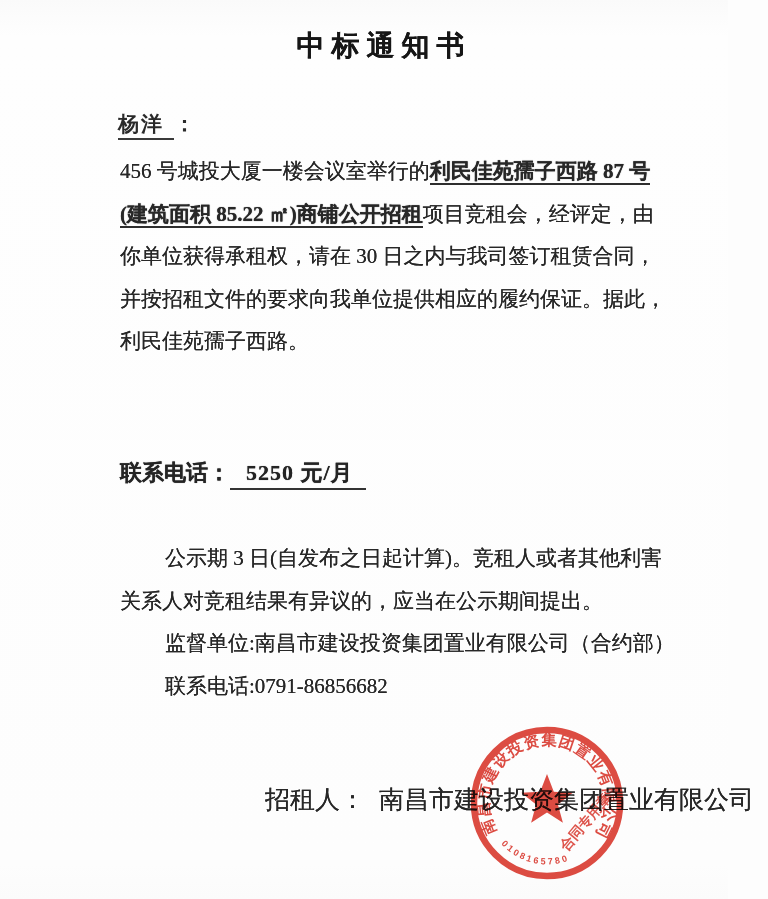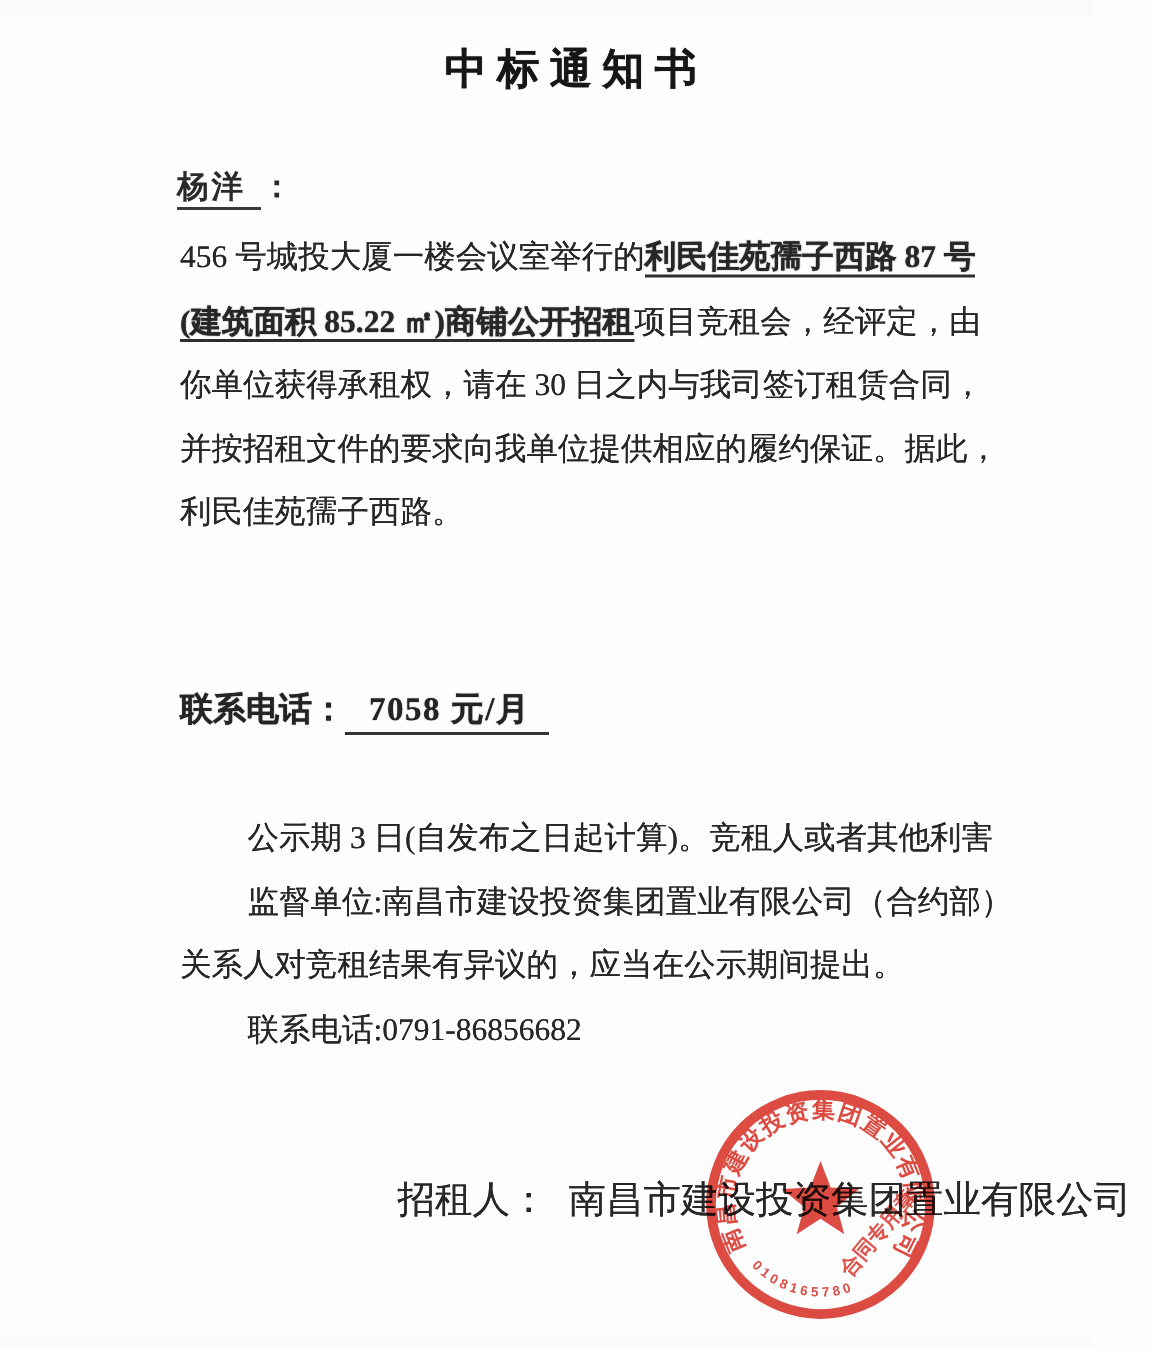--- a/index.html
+++ b/index.html
@@ -82,32 +82,32 @@
     </div>
     <div class="line">
       <span>并按招租文件的要求向我单位提供相应的履约保证。据此，</span>
     </div>
     <div class="line">
       <span>利民佳苑孺子西路。</span>
     </div>
   </div>
 
   <div class="result">
-    <span>联系电话：</span><span class="value">7058 元/月</span>
+    <span>联系电话：</span><span class="value">5250 元/月</span>
   </div>
 
   <div class="para notice">
     <div class="line indent">
       <span>公示期 3 日(自发布之日起计算)。竞租人或者其他利害</span>
     </div>
+    <div class="line">
+      <span>关系人对竞租结果有异议的，应当在公示期间提出。</span>
+    </div>
     <div class="line indent">
       <span>监督单位:南昌市建设投资集团置业有限公司（合约部）</span>
-    </div>
-    <div class="line">
-      <span>关系人对竞租结果有异议的，应当在公示期间提出。</span>
     </div>
     <div class="line indent">
       <span>联系电话:0791-86856682</span>
     </div>
   </div>
 
   <div class="footer-line">
     <span>招租人：</span><span class="gap"></span><span>南昌市建设投资集团置业有限公司</span>
   </div>
 

